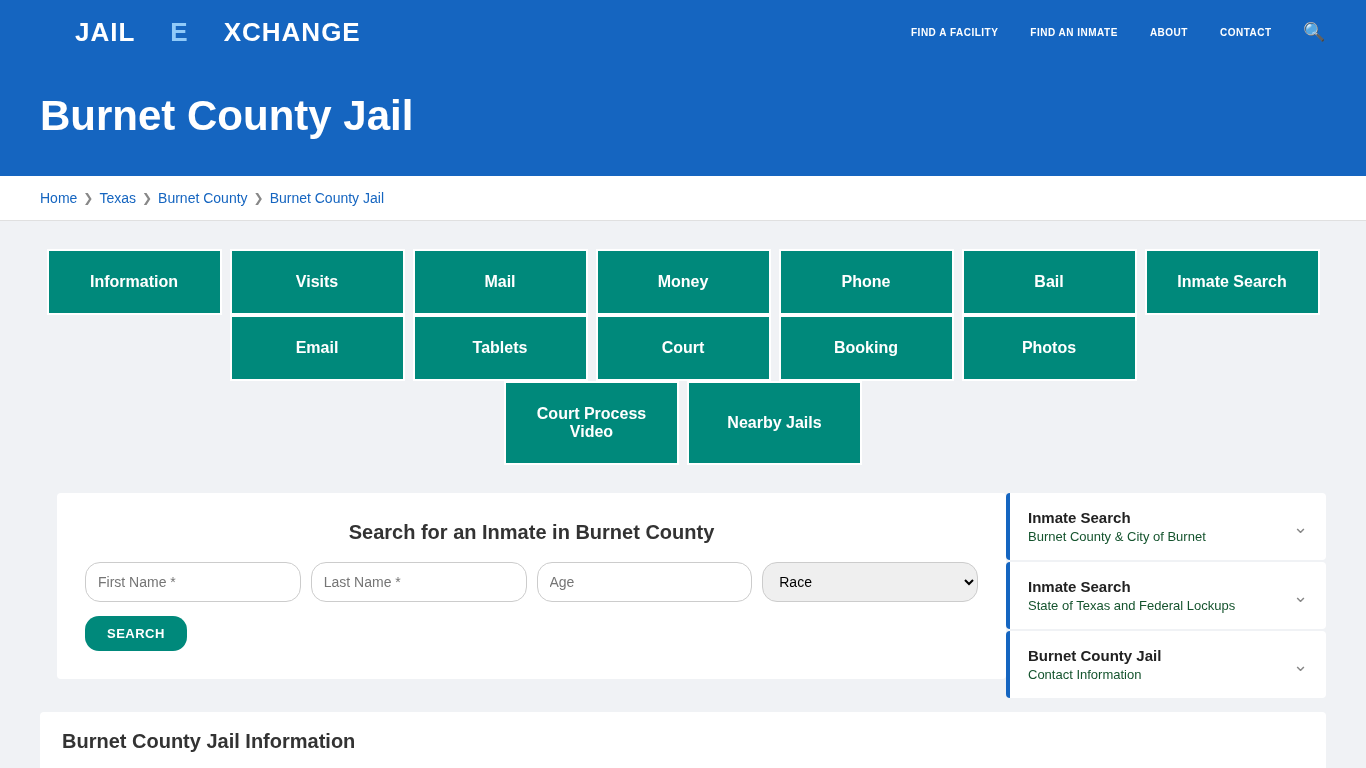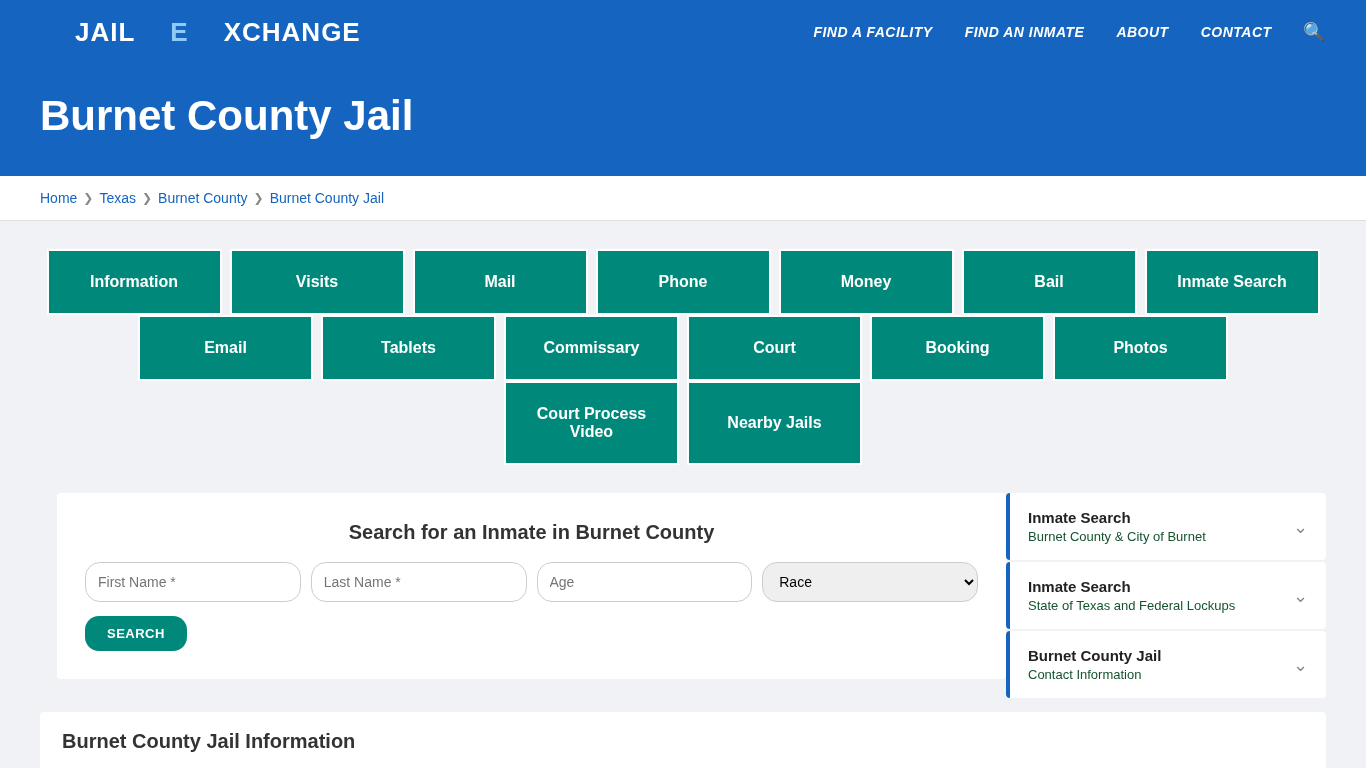--- a/index.html
+++ b/index.html
@@ -28,24 +28,23 @@
       color: #90caf9;
     }
     .nav {
       display: flex;
       align-items: center;
       gap: 32px;
     }
     .nav a {
       color: #fff;
       text-decoration: none;
-      font-size: 14px;
+      font-size: 10px;
       font-weight: 700;
       letter-spacing: 0.5px;
-      font-style: italic;
     }
     .search-icon-btn {
       background: none;
       border: none;
       color: #fff;
       cursor: pointer;
       font-size: 18px;
     }
 
     
@@ -241,29 +240,28 @@
   </nav>
 </div>
 
 <div class="main-content">
 
   <div class="btn-grid">
     <div class="btn-row">
       <button class="grid-btn">Information</button>
       <button class="grid-btn">Visits</button>
       <button class="grid-btn">Mail</button>
+      <button class="grid-btn">Money</button>
       <button class="grid-btn">Phone</button>
-      <button class="grid-btn">Money</button>
       <button class="grid-btn">Bail</button>
       <button class="grid-btn">Inmate Search</button>
     </div>
     <div class="btn-row">
       <button class="grid-btn">Email</button>
       <button class="grid-btn">Tablets</button>
-      <button class="grid-btn">Commissary</button>
       <button class="grid-btn">Court</button>
       <button class="grid-btn">Booking</button>
       <button class="grid-btn">Photos</button>
     </div>
     <div class="btn-row center-row">
       <button class="grid-btn">Court Process Video</button>
       <button class="grid-btn">Nearby Jails</button>
     </div>
   </div>
 

